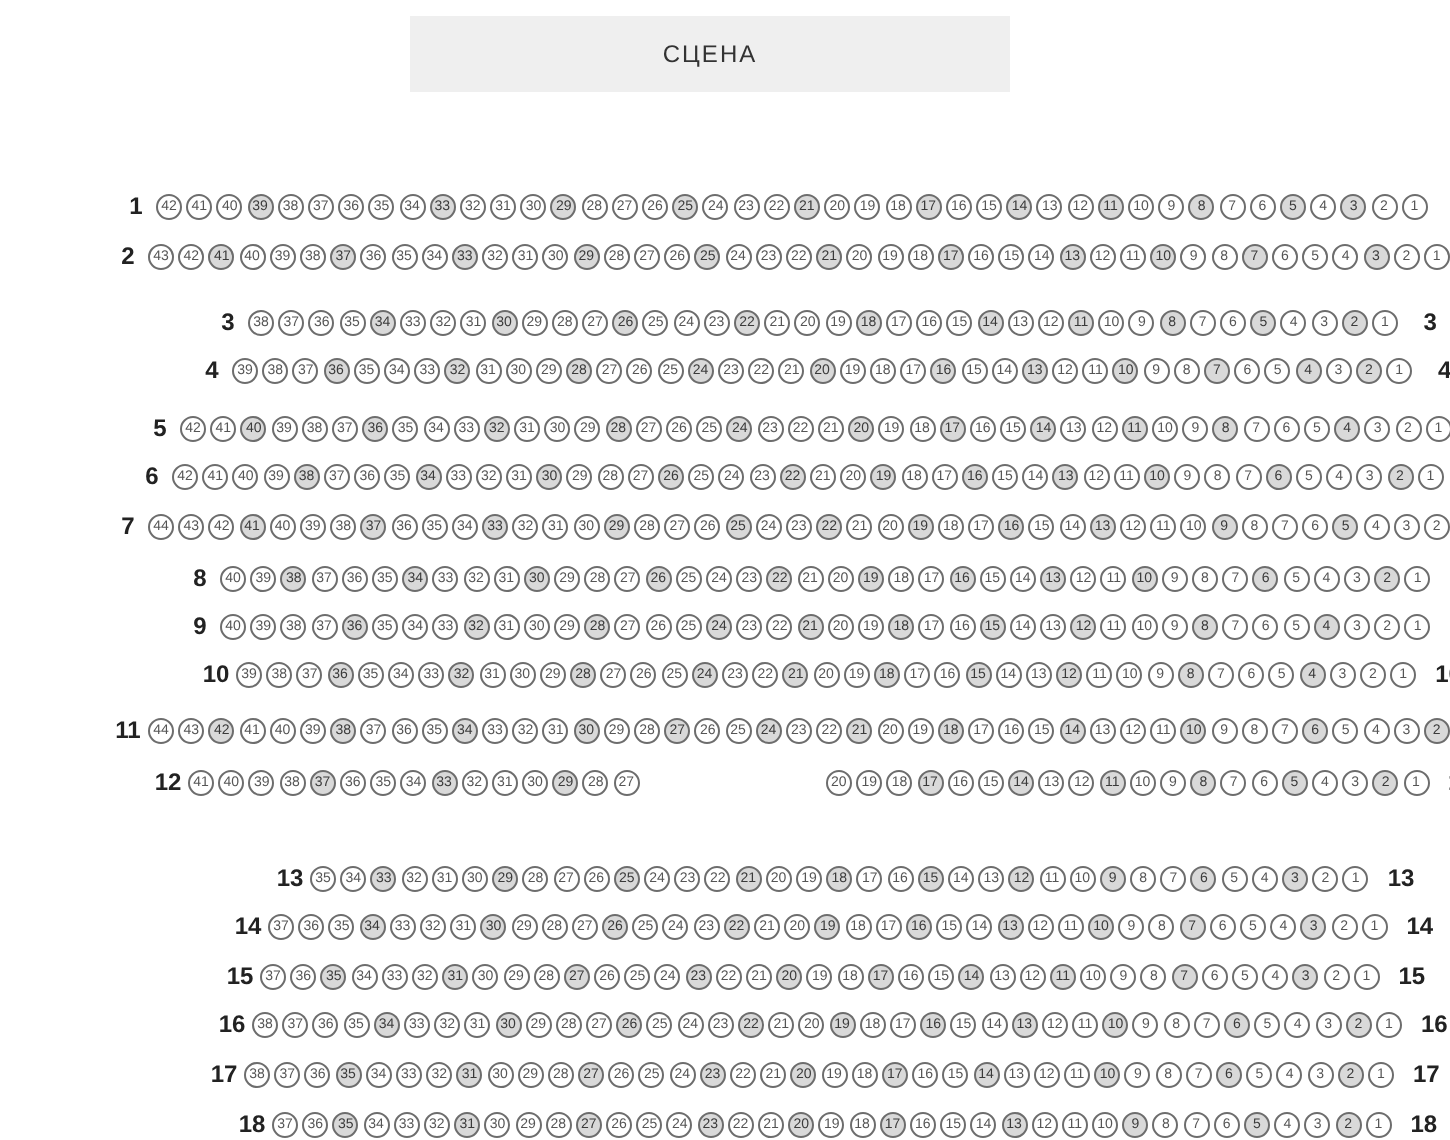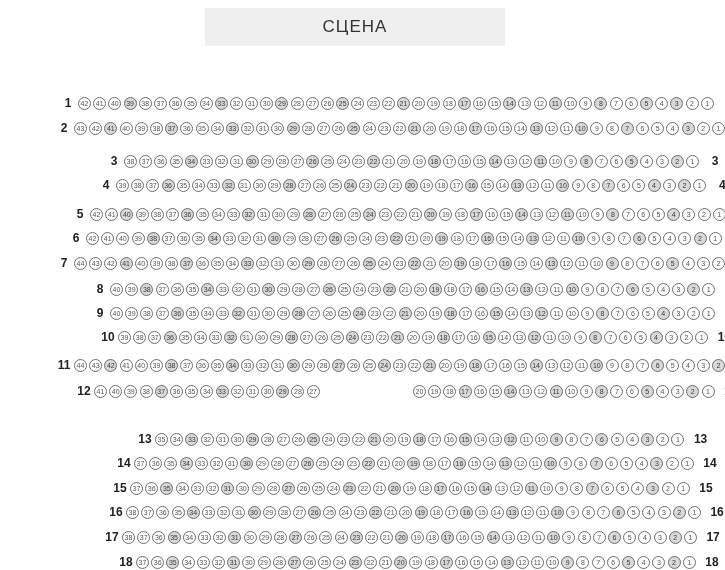--- a/index.html
+++ b/index.html
@@ -22,21 +22,21 @@
   .stage {
     position: absolute;
     left: 205px;
     top: 8px;
     width: 300px;
     height: 38px;
     background: #efefef;
     display: flex;
     align-items: center;
     justify-content: center;
-    font-size: 17px;
+    font-size: 12px;
     color: #333333;
     letter-spacing: 1px;
   }
   .row {
     position: absolute;
     height: 18px;
     display: flex;
     align-items: center;
   }
   .row-label {

